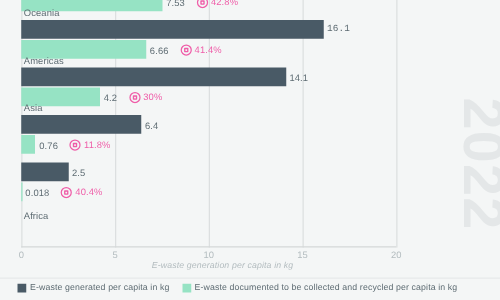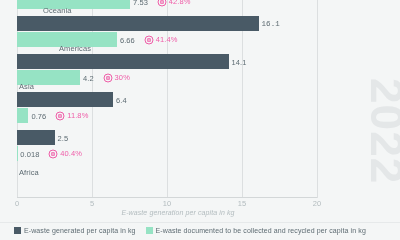--- a/index.html
+++ b/index.html
@@ -216,36 +216,36 @@
           <div class="pct-group" style="top: 16.5px; left: 139.75px;">
             <svg class="pct-icon" viewBox="0 0 20 20">
               <circle cx="10" cy="10" r="8" fill="none" stroke="#ef5da8" stroke-width="2"></circle>
               <rect x="6.5" y="6.5" width="7" height="7" rx="1.2" fill="#ef5da8"></rect>
               <rect x="8.6" y="8.6" width="2.8" height="2.8" rx="0.6" fill="#f4f6f6"></rect>
             </svg>
             <span class="pct-text">42.8%</span>
           </div>
         </div>
         <div class="row" style="top: 24px; height: 38px;">
-          <div class="cat-label" style="top: -12px; margin-left: 24px;">Oceania</div>
+          <div class="cat-label" style="top: -12px;">Oceania</div>
           <div class="bar dark" style="top: -2px; width: 241.5px; background: rgb(73, 90, 102);"></div>
           <div class="bar-value" style="top: 2px; left: 244.5px; font-family: Liberation Mono, monospace;">16.1</div>
           <div class="bar green" style="top: 14px; width: 99.9px; background: rgb(150, 227, 196);"></div>
           <div class="bar-value" style="top: 18px; left: 102.9px;">6.66</div>
           <div class="pct-group" style="top: 16.5px; left: 126.7px;">
             <svg class="pct-icon" viewBox="0 0 20 20">
               <circle cx="10" cy="10" r="8" fill="none" stroke="#ef5da8" stroke-width="2"></circle>
               <rect x="6.5" y="6.5" width="7" height="7" rx="1.2" fill="#ef5da8"></rect>
               <rect x="8.6" y="8.6" width="2.8" height="2.8" rx="0.6" fill="#f4f6f6"></rect>
             </svg>
             <span class="pct-text">41.4%</span>
           </div>
         </div>
         <div class="row" style="top: 62px; height: 38px;">
-          <div class="cat-label" style="top: -12px; margin-left: 40px;">Americas</div>
+          <div class="cat-label" style="top: -12px;">Americas</div>
           <div class="bar dark" style="top: -2px; width: 211.5px; background: rgb(73, 90, 102);"></div>
           <div class="bar-value" style="top: 2px; left: 214.5px;">14.1</div>
           <div class="bar green" style="top: 14px; width: 63px; background: rgb(150, 227, 196);"></div>
           <div class="bar-value" style="top: 18px; left: 66px;">4.2</div>
           <div class="pct-group" style="top: 16.5px; left: 85.6px;">
             <svg class="pct-icon" viewBox="0 0 20 20">
               <circle cx="10" cy="10" r="8" fill="none" stroke="#ef5da8" stroke-width="2"></circle>
               <rect x="6.5" y="6.5" width="7" height="7" rx="1.2" fill="#ef5da8"></rect>
               <rect x="8.6" y="8.6" width="2.8" height="2.8" rx="0.6" fill="#f4f6f6"></rect>
             </svg>

